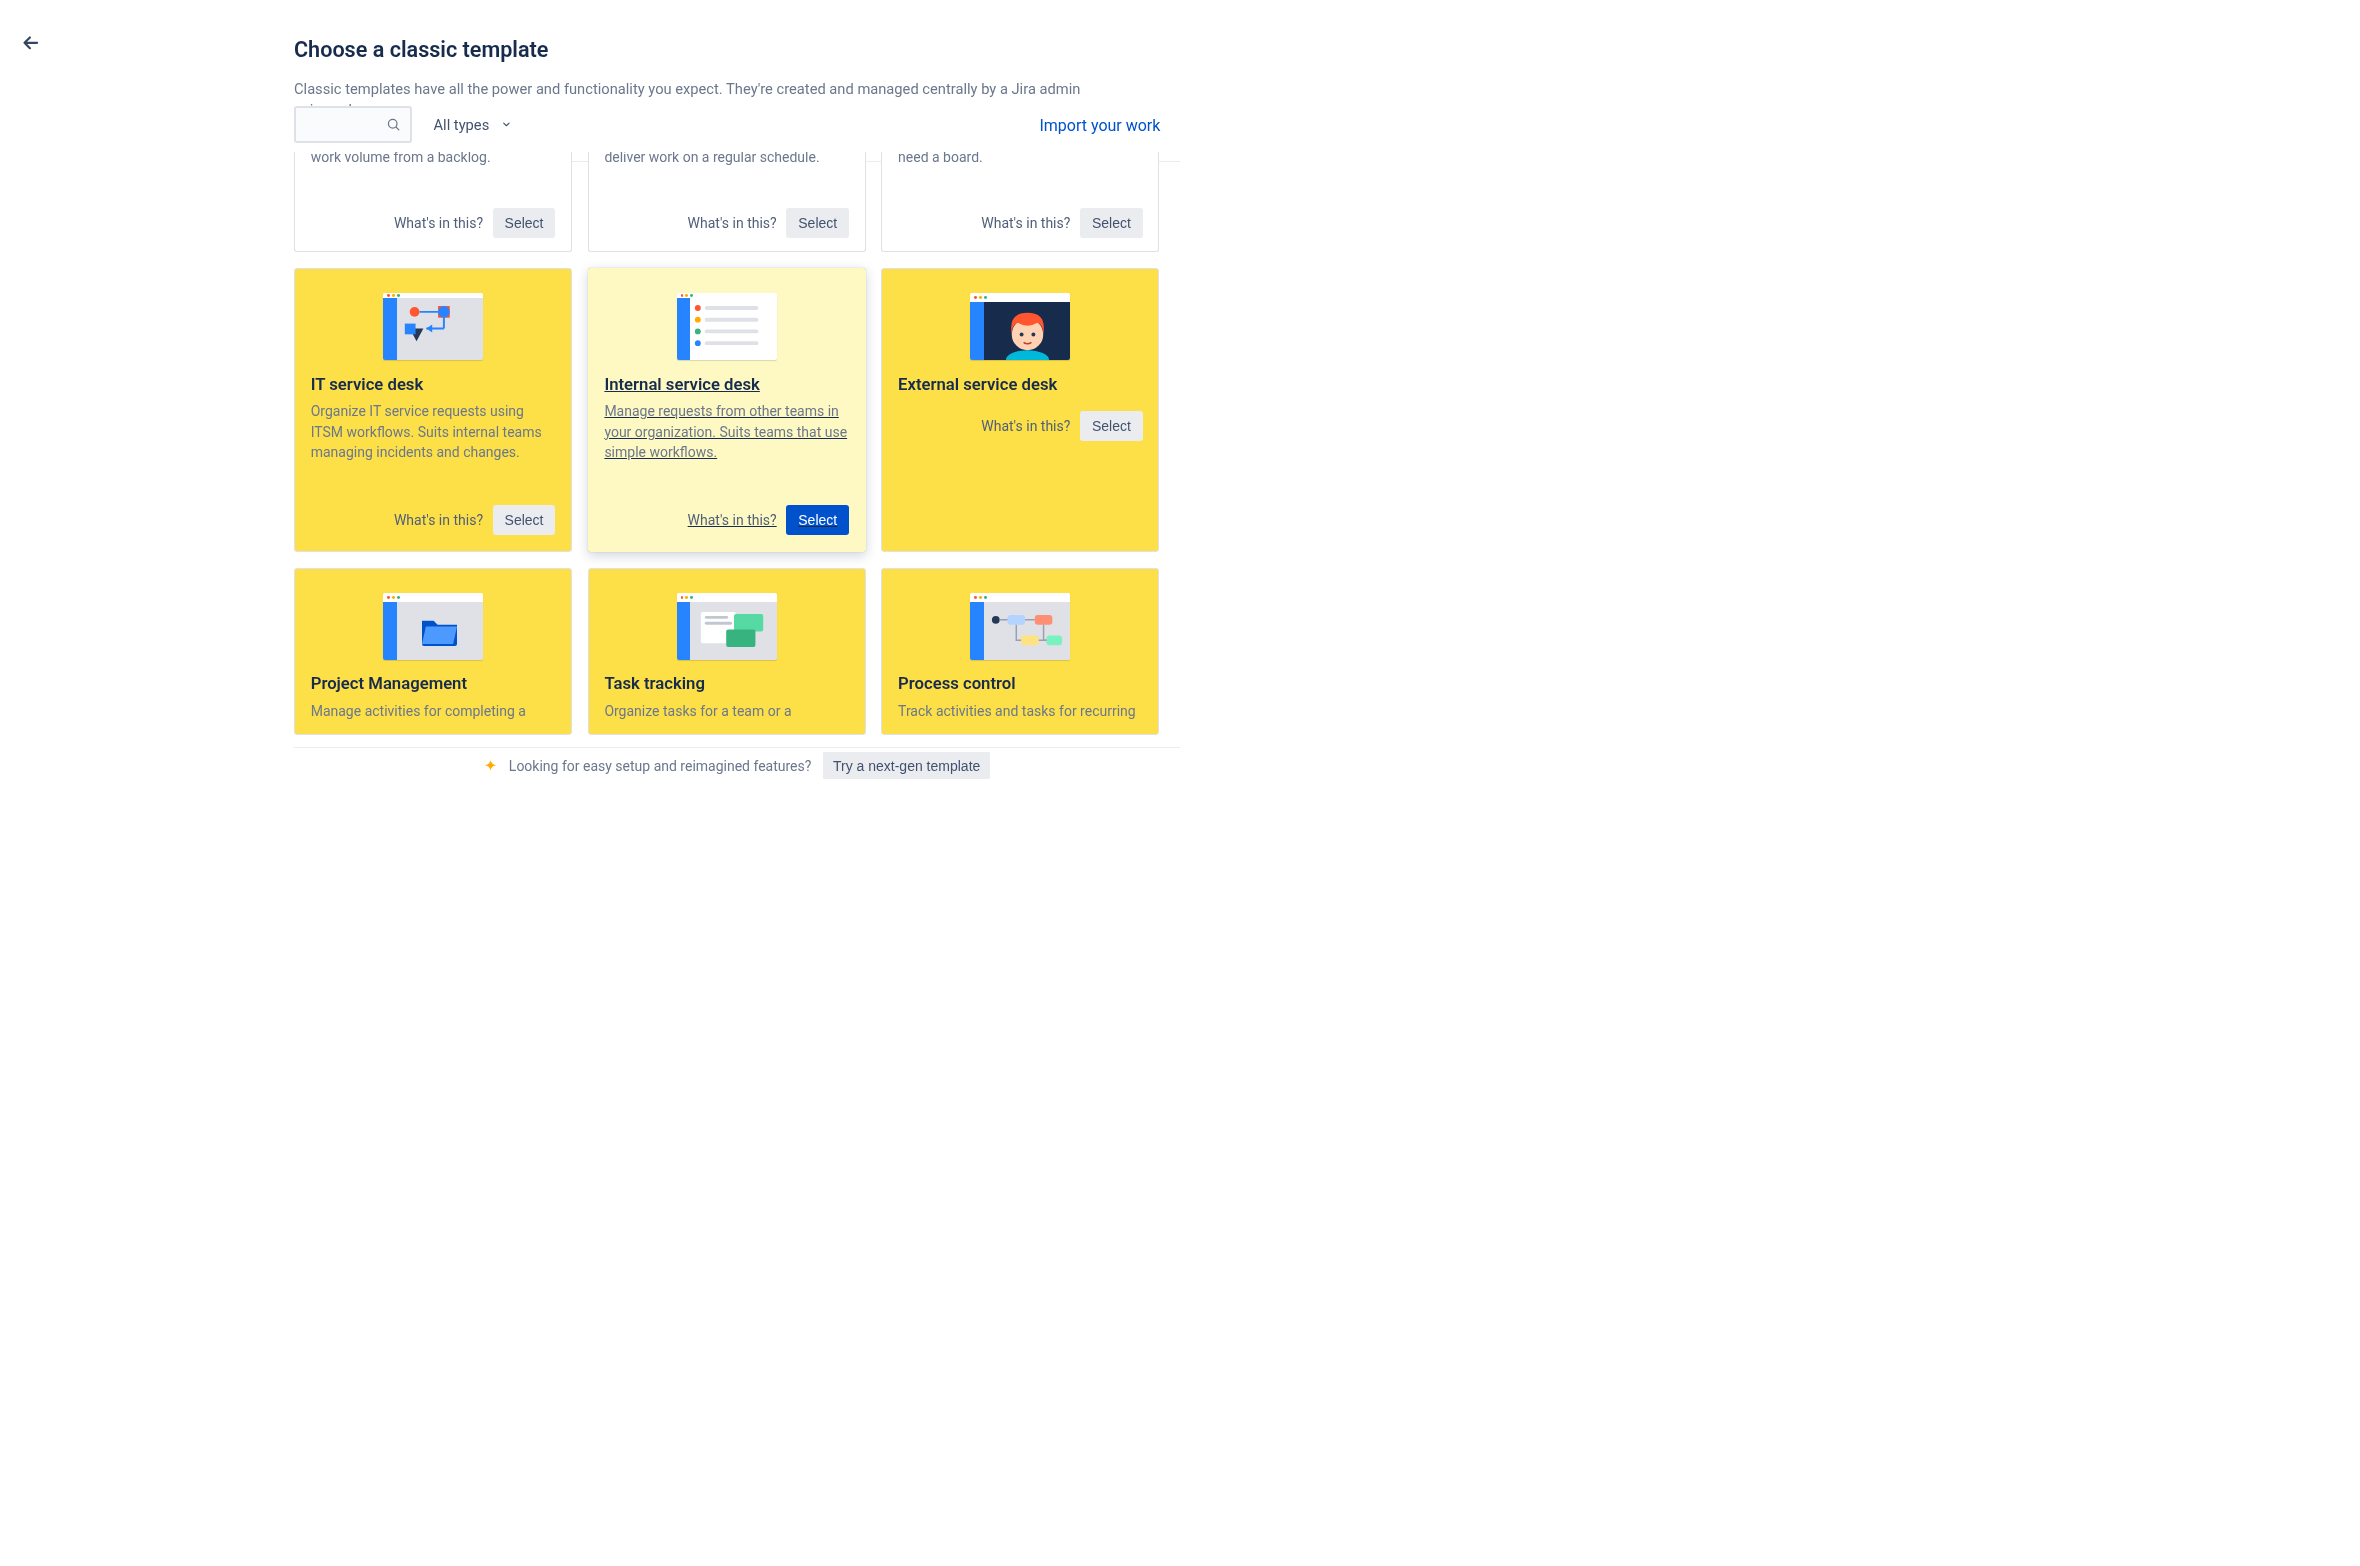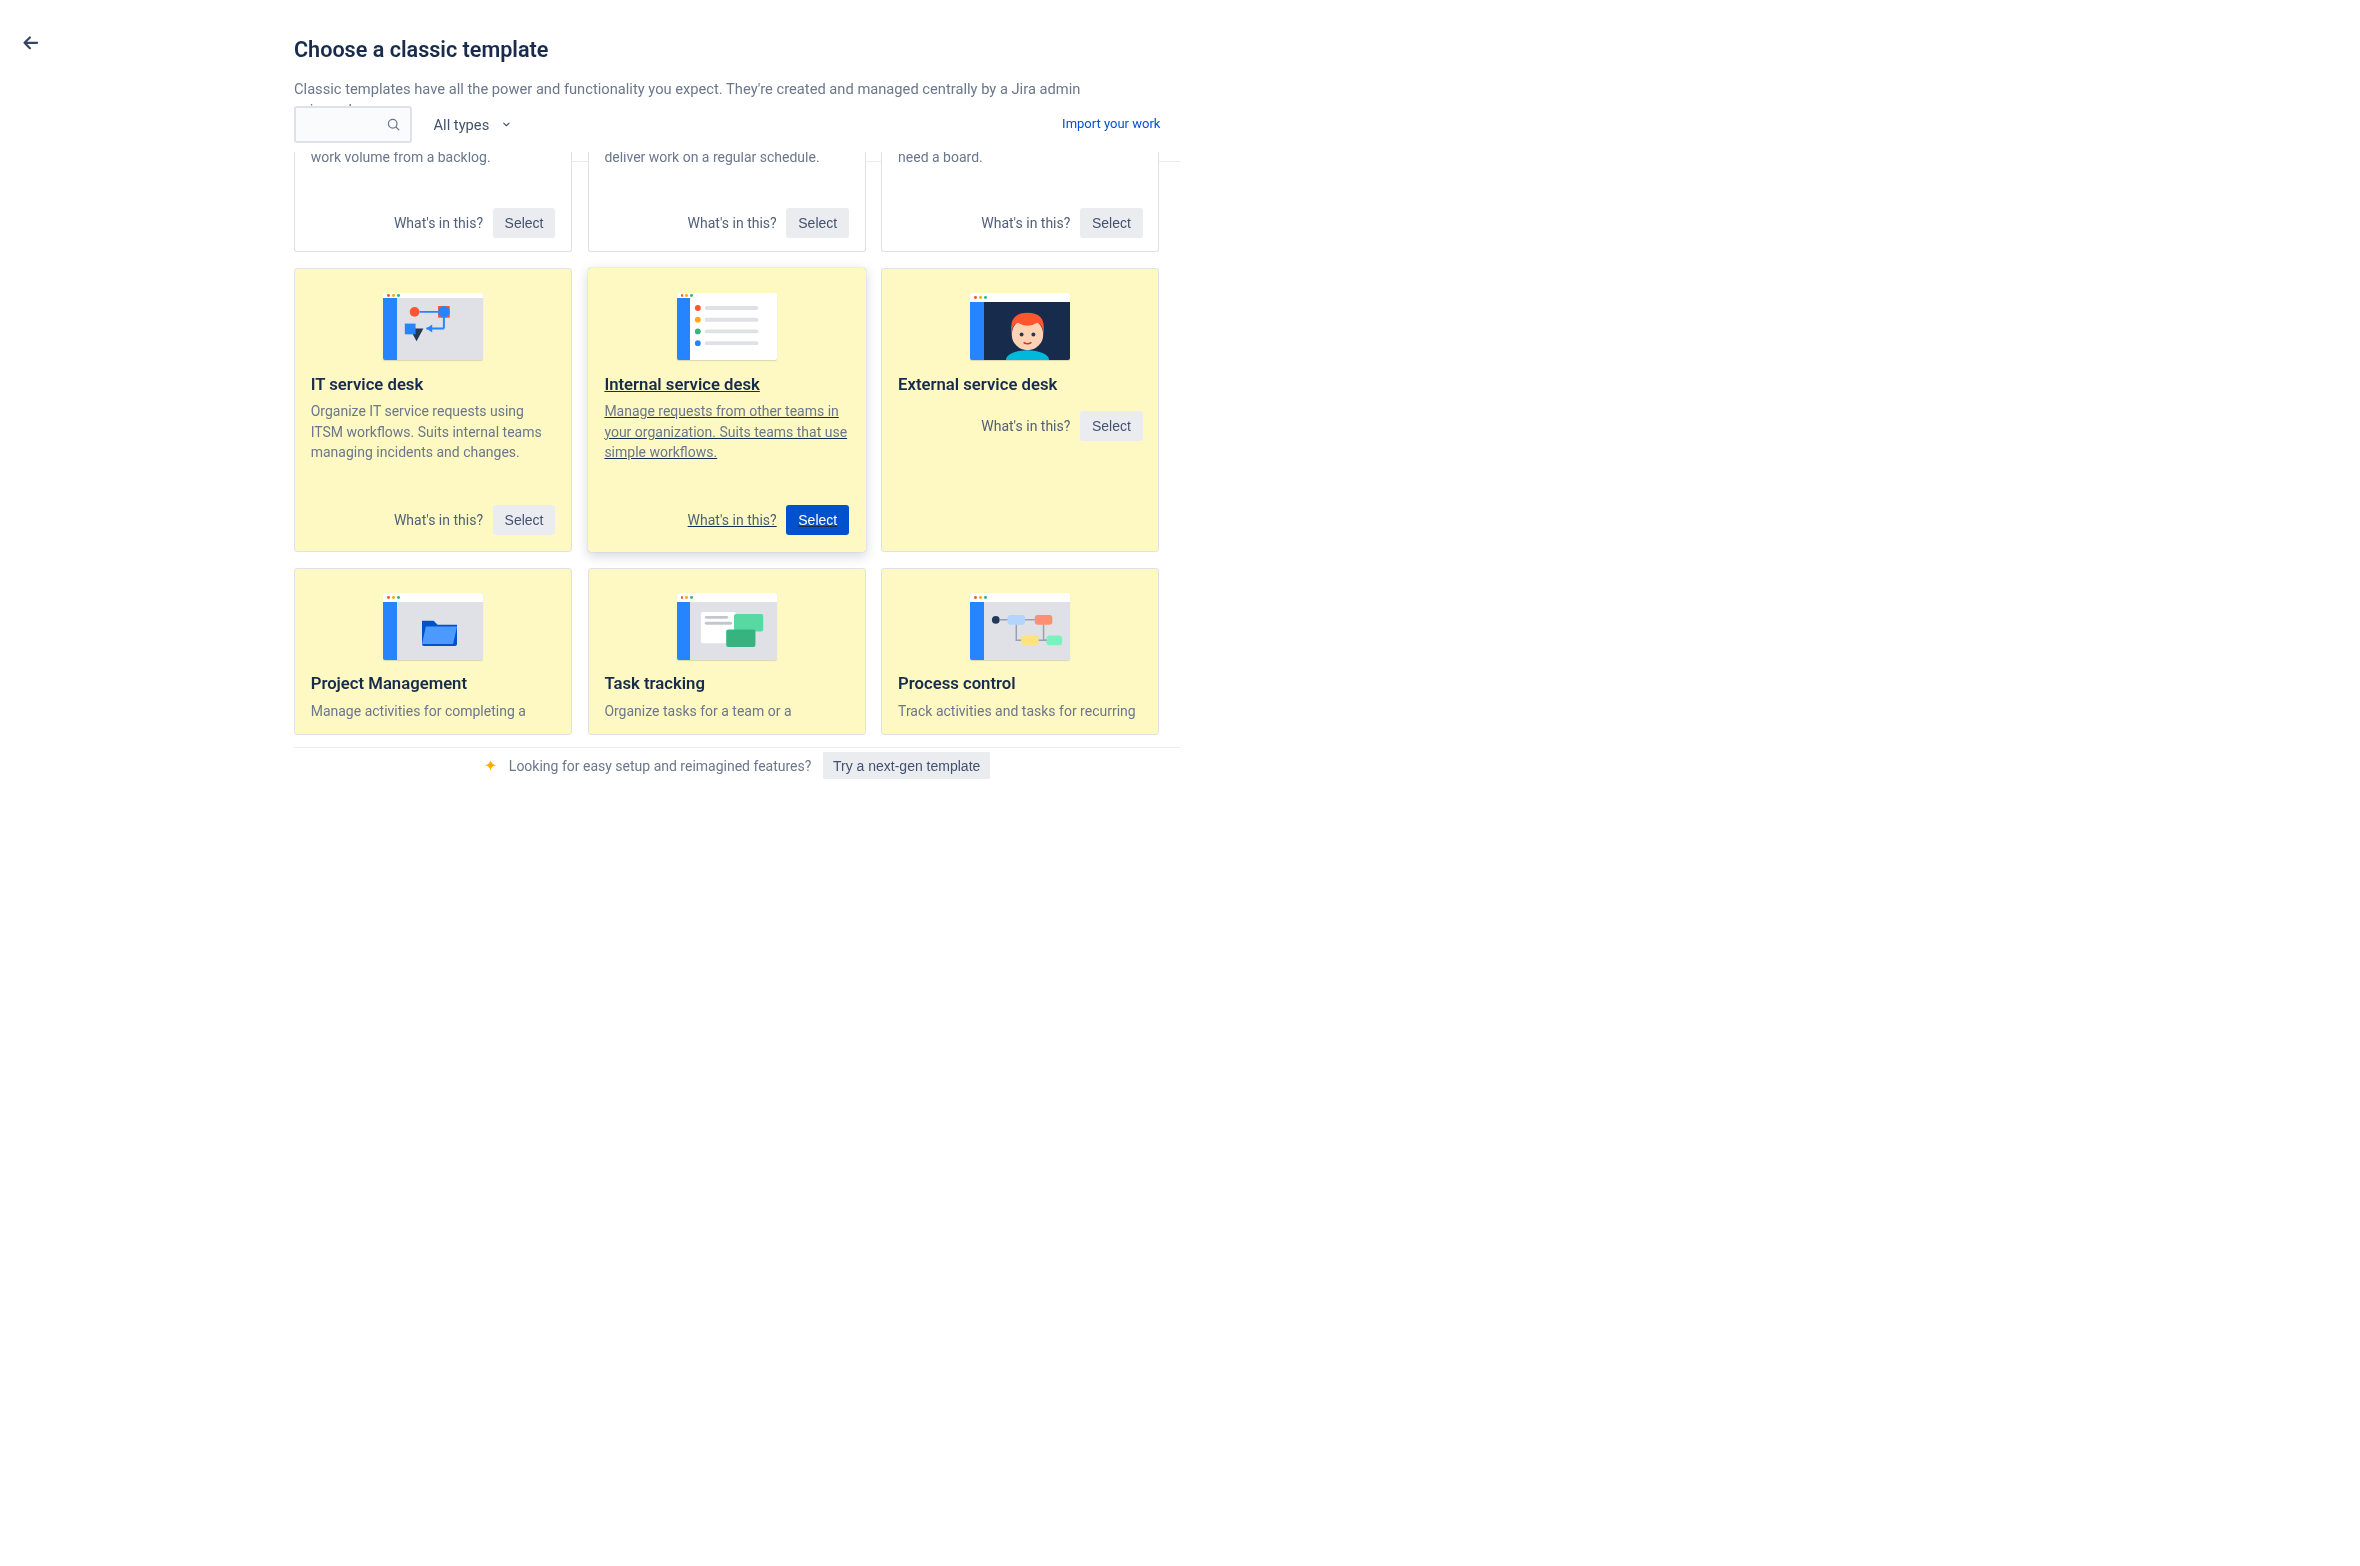--- a/index.html
+++ b/index.html
@@ -67,21 +67,21 @@
     font-size: 14.7px;
     color: #42526E;
     cursor: pointer;
     padding: 5.9px 3.9px;
   }
   .import-link {
     position: absolute;
     right: 19.6px;
     top: 116px;
     color: #0052CC;
-    font-size: 13px;
+    font-size: 16px;
     cursor: pointer;
   }
   .divider {
     position: absolute;
     left: 294px;
     right: 0;
     top: 161px;
     height: 1px;
     background: #EBECF0;
   }
@@ -111,21 +111,21 @@
     flex-direction: column;
     justify-content: space-between;
   }
   .card.top-partial .desc-frag {
     font-size: 14px;
     color: #6B778C;
     line-height: 1.4;
     margin-top: 3.9px;
   }
   .card {
-    background: #fef9c3;
+    background: #fde047;
     border: 1px solid #DFE1E6;
     border-radius: 2.9px;
     overflow: hidden;
     display: flex;
     flex-direction: column;
   }
   .card.highlighted {
     background: #fef9c3;
     box-shadow: 0 3.9px 11.8px rgba(9,30,66,0.18), 0 0 1px rgba(9,30,66,0.31);
     border-color: transparent;

